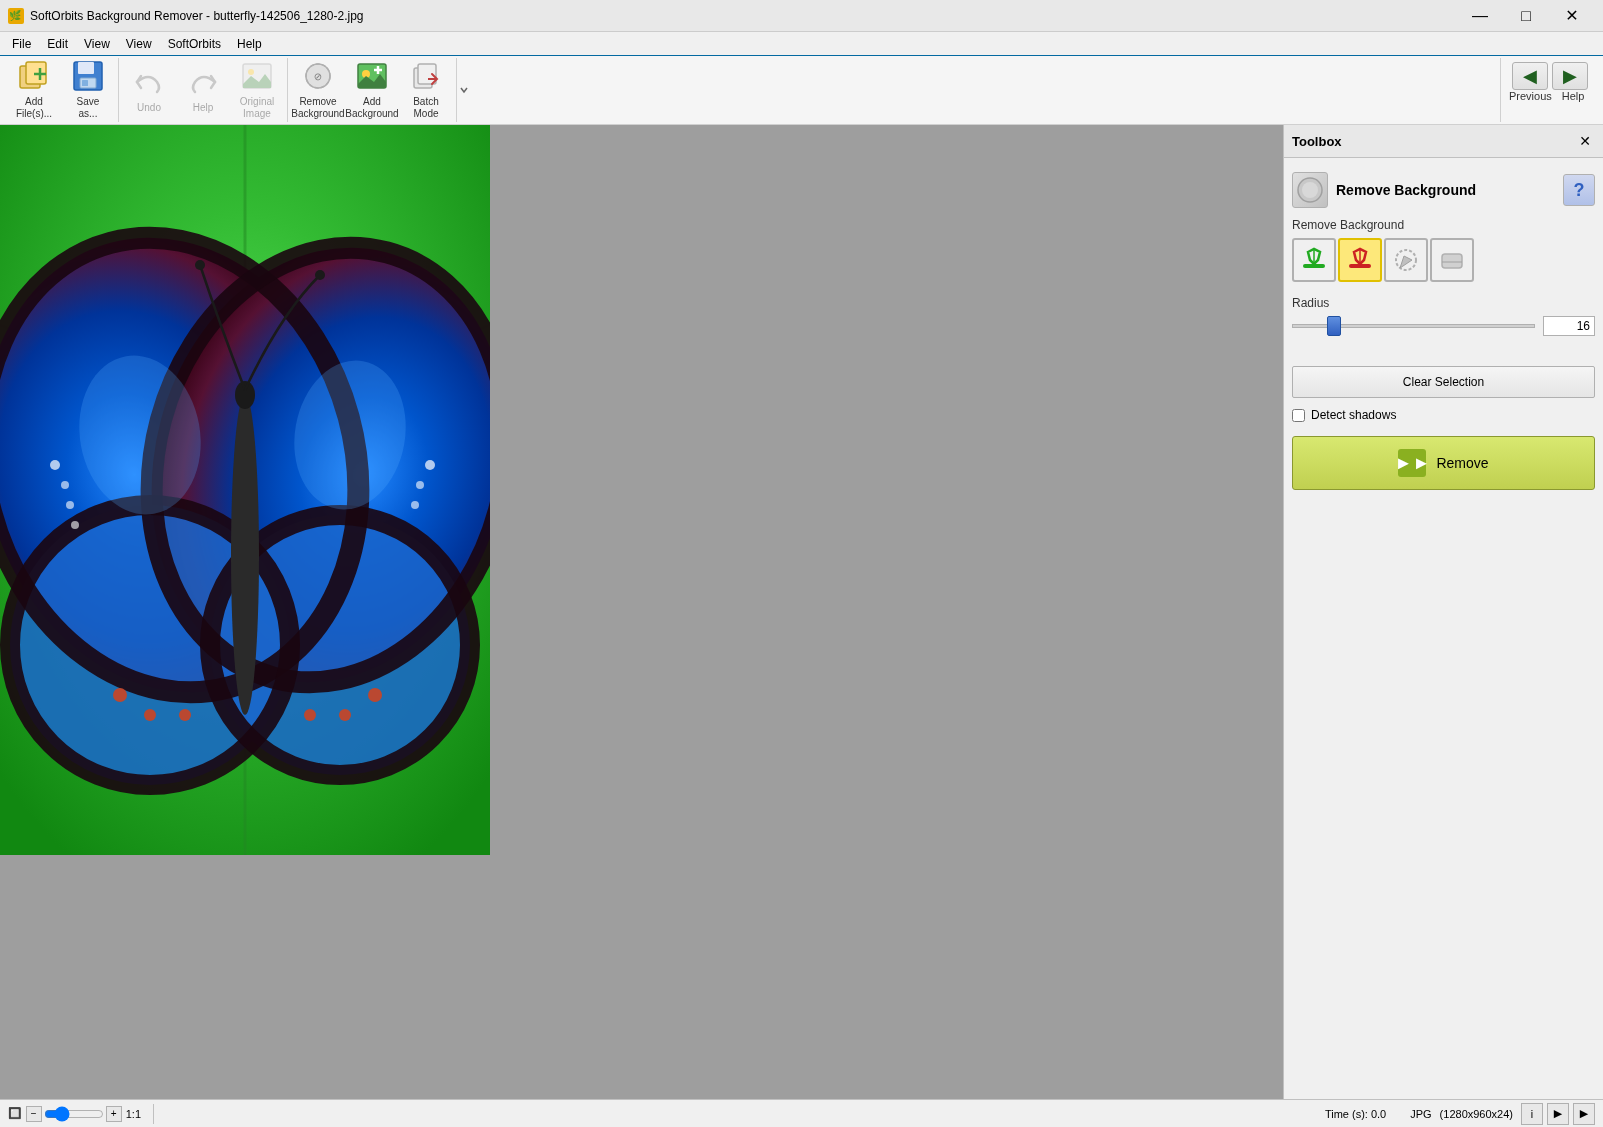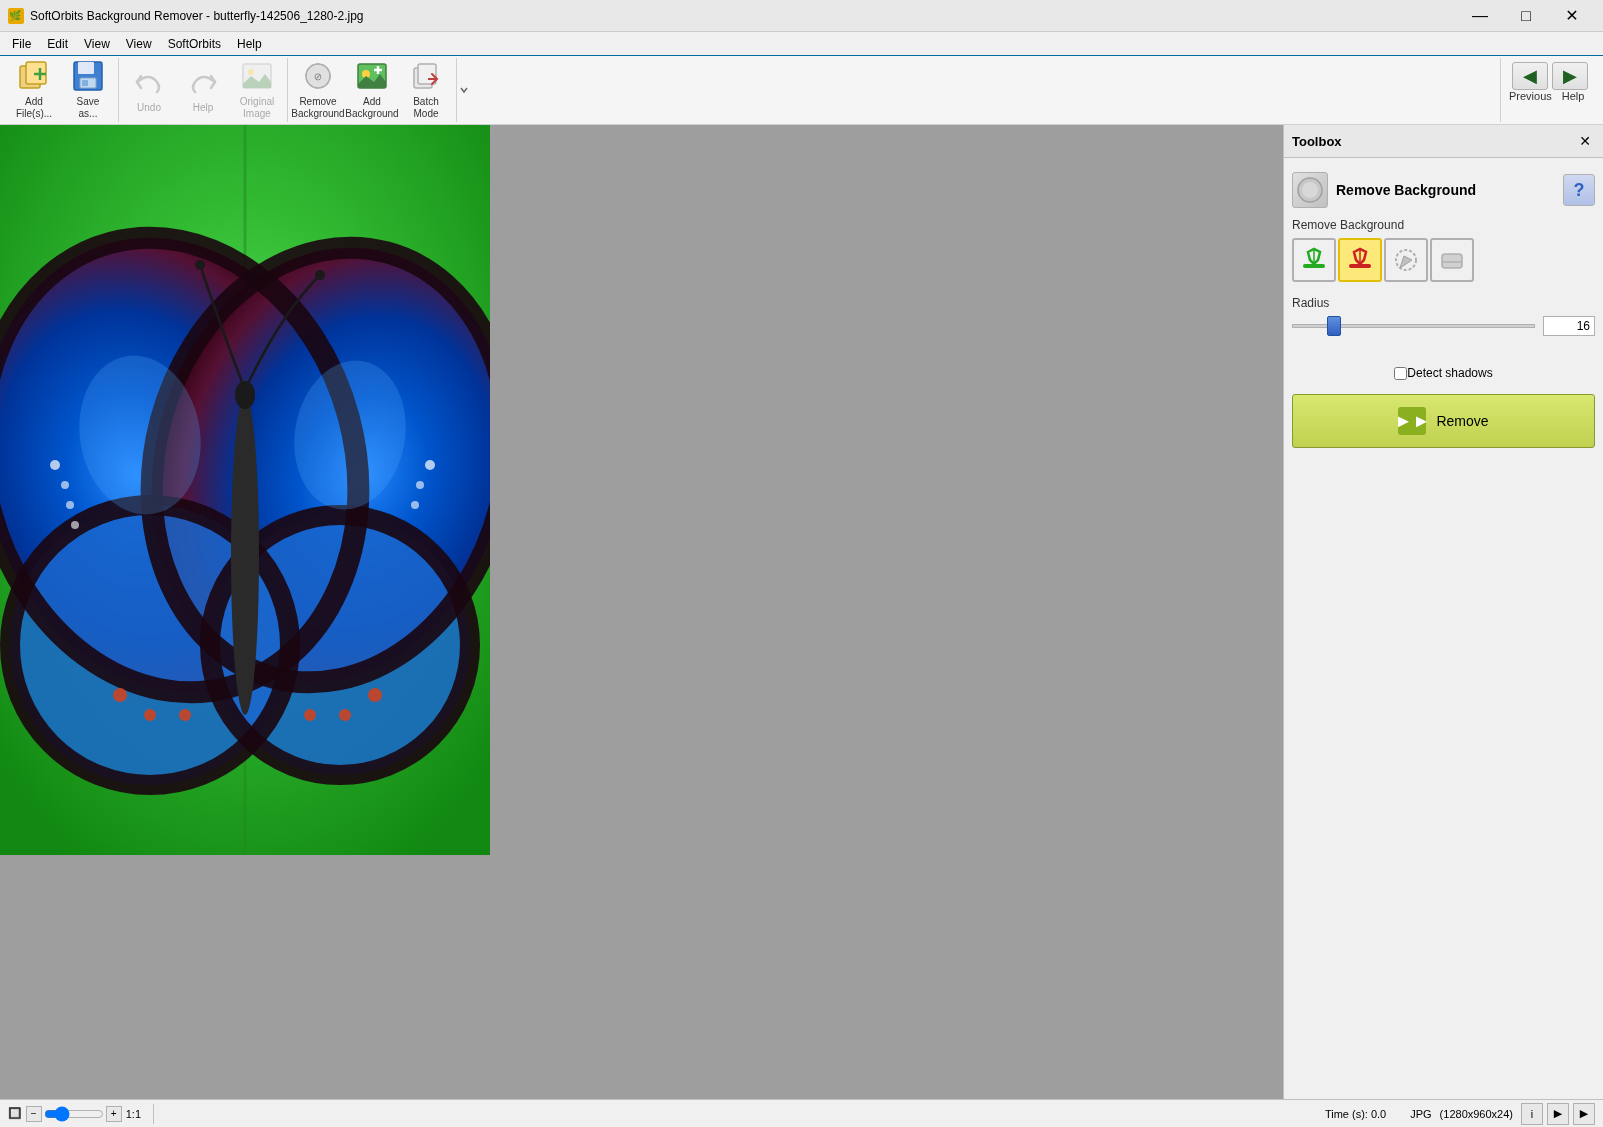--- a/index.html
+++ b/index.html
@@ -225,22 +225,22 @@
       cursor: pointer;
       font-size: 12px;
       border-radius: 2px;
       margin-bottom: 10px;
     }
 
     
     .detect-shadows-row {
       display: flex;
       align-items: center;
+      gap: 6px;
       margin-bottom: 14px;
-      justify-content: center;
     }
     .detect-shadows-cb { cursor: pointer; }
 
     
     .remove-btn {
       width: 100%;
       padding: 12px;
       border: 1px solid #8a9830;
       background: linear-gradient(to bottom, #d8e870, #c0d050);
       cursor: pointer;
@@ -554,20 +554,21 @@
         <div class="section-label">Radius</div>
         <div class="radius-row">
           <div class="radius-slider-container">
             <input type="range" class="radius-slider" min="1" max="100" value="16" style="">
           </div>
           <input type="text" class="radius-value" value="16" style="">
         </div>
       </div>
 
       
+      <button class="clear-btn">Clear Selection</button>
 
       
       <div class="detect-shadows-row">
         <input type="checkbox" class="detect-shadows-cb" id="detectShadows" style="">
         <label for="detectShadows">Detect shadows</label>
       </div>
 
       
       <button class="remove-btn">
         <div class="remove-arrow">►►</div>

